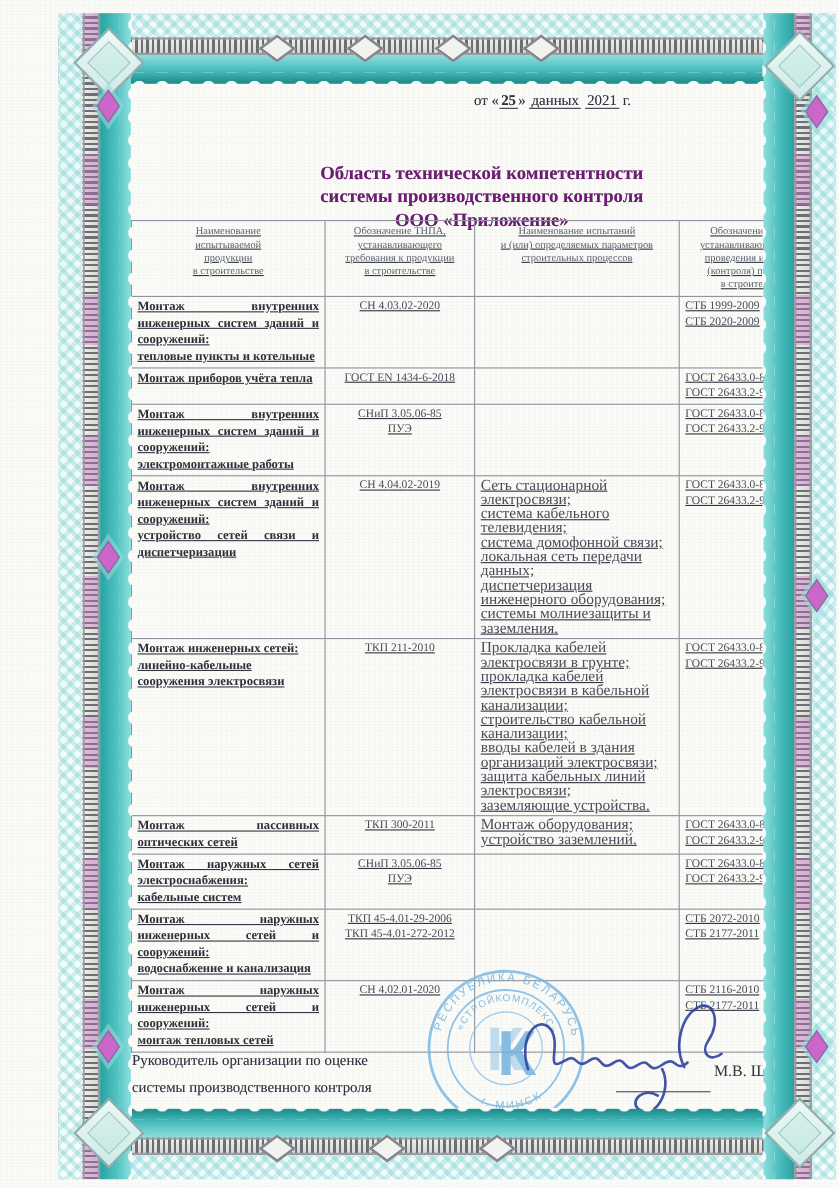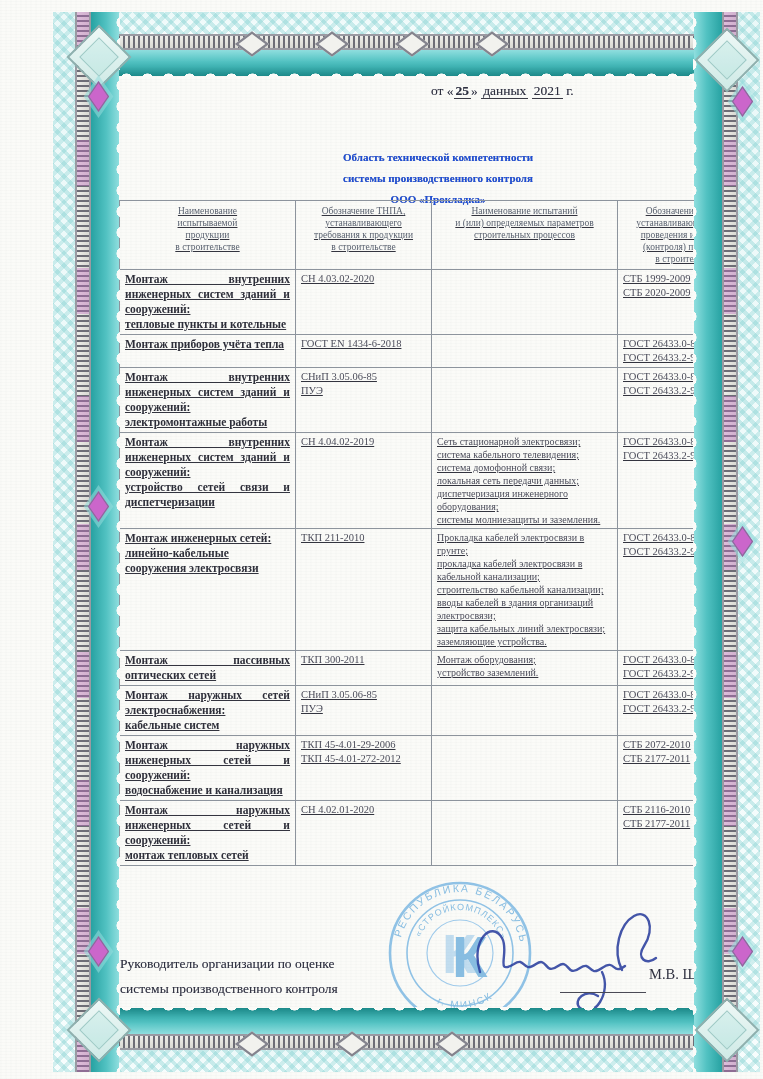--- a/index.html
+++ b/index.html
@@ -69,33 +69,33 @@
     box-shadow:0 0 0 3px rgba(150,220,220,.55);}
   .diamond-white{position:absolute;width:14px;height:14px;z-index:6;background:#f2f2ee;
     border:2px solid #84848e;transform:scaleX(1.35) rotate(45deg);}
   
   .content{position:absolute;inset:0;z-index:1;}
   .annex{position:absolute;left:431px;top:56px;font-size:13.5px;line-height:23px;color:#2f3140;
     text-shadow:0 0 .5px rgba(60,60,90,.45);}
   .annex .u{border-bottom:1px solid #3a3a45;padding:0 2px;}
   .annex .b{font-weight:bold;}
   .title{position:absolute;left:118px;top:147px;width:640px;text-align:center;
-    font-weight:bold;font-size:11px;line-height:21px;color:#1d4ed8;
+    font-weight:bold;font-size:17px;line-height:21px;color:#701a75;
     text-shadow:0 0 .5px rgba(40,40,70,.5);}
   table.comp{position:absolute;left:119px;top:200px;width:638px;border-collapse:collapse;
     table-layout:fixed;text-decoration:underline;}
   table.comp col.w1{width:176px;} table.comp col.w2{width:136px;}
   table.comp col.w3{width:186px;} table.comp col.w4{width:140px;}
   table.comp th, table.comp td{border:1px solid #8d949d;vertical-align:top;
     padding:2px 5px;white-space:pre-line;}
   table.comp th{font-weight:normal;font-size:9.5px;line-height:12px;color:#59616f;
     text-align:center;padding:4px 3px;}
   td.c1{font-weight:bold;font-size:11.5px;line-height:15px;text-align:justify;color:#2e2f3a;}
-  td.c2{font-size:10.5px;line-height:14px;color:#4b4c5a;}
-  td.c3{font-size:10px;line-height:13px;color:#4b4c5a;margin-left:16px;}
+  td.c2{font-size:10.5px;line-height:14px;color:#4b4c5a;text-align:center;}
+  td.c3{font-size:14px;line-height:13px;color:#4b4c5a;margin-left:16px;}
   td.c4{font-size:10.5px;line-height:14px;color:#4b4c5a;}
   .footer-role{position:absolute;left:120px;top:951px;font-size:13.5px;line-height:25px;
     color:#2f3140;text-shadow:0 0 .5px rgba(60,60,90,.4);}
   .signer{position:absolute;left:649px;top:966px;font-size:14.5px;color:#2f3140;}
   .sig-line{position:absolute;left:560px;top:992px;width:86px;border-bottom:1.5px solid #4a4a55;z-index:7;}
   .stamp{position:absolute;left:384px;top:877px;width:152px;height:152px;z-index:2;opacity:.82;}
   .signature{position:absolute;left:462px;top:880px;width:220px;height:150px;z-index:7;}
 </style>
 </head>
 <body>
@@ -108,21 +108,21 @@
       <span>от «</span><span class="u b">25</span><span>»</span>
       <span class="u">данных</span>
       <span class="u">2021</span>
       <span>г.</span>
     </div>
   </div>
 
   <div class="title">
     <div>Область технической компетентности</div>
     <div>системы производственного контроля</div>
-    <div>ООО «Прокладка»</div>
+    <div>ООО «Приложение»</div>
   </div>
 
   <table class="comp">
     <colgroup>
         <col class="w1">
         <col class="w2">
         <col class="w3">
         <col class="w4">
       </colgroup>
     <thead>

